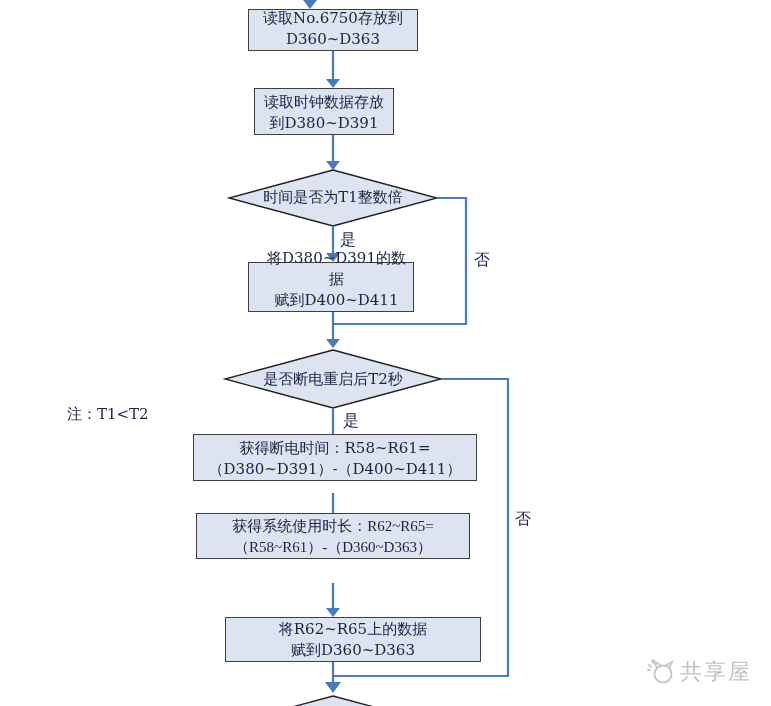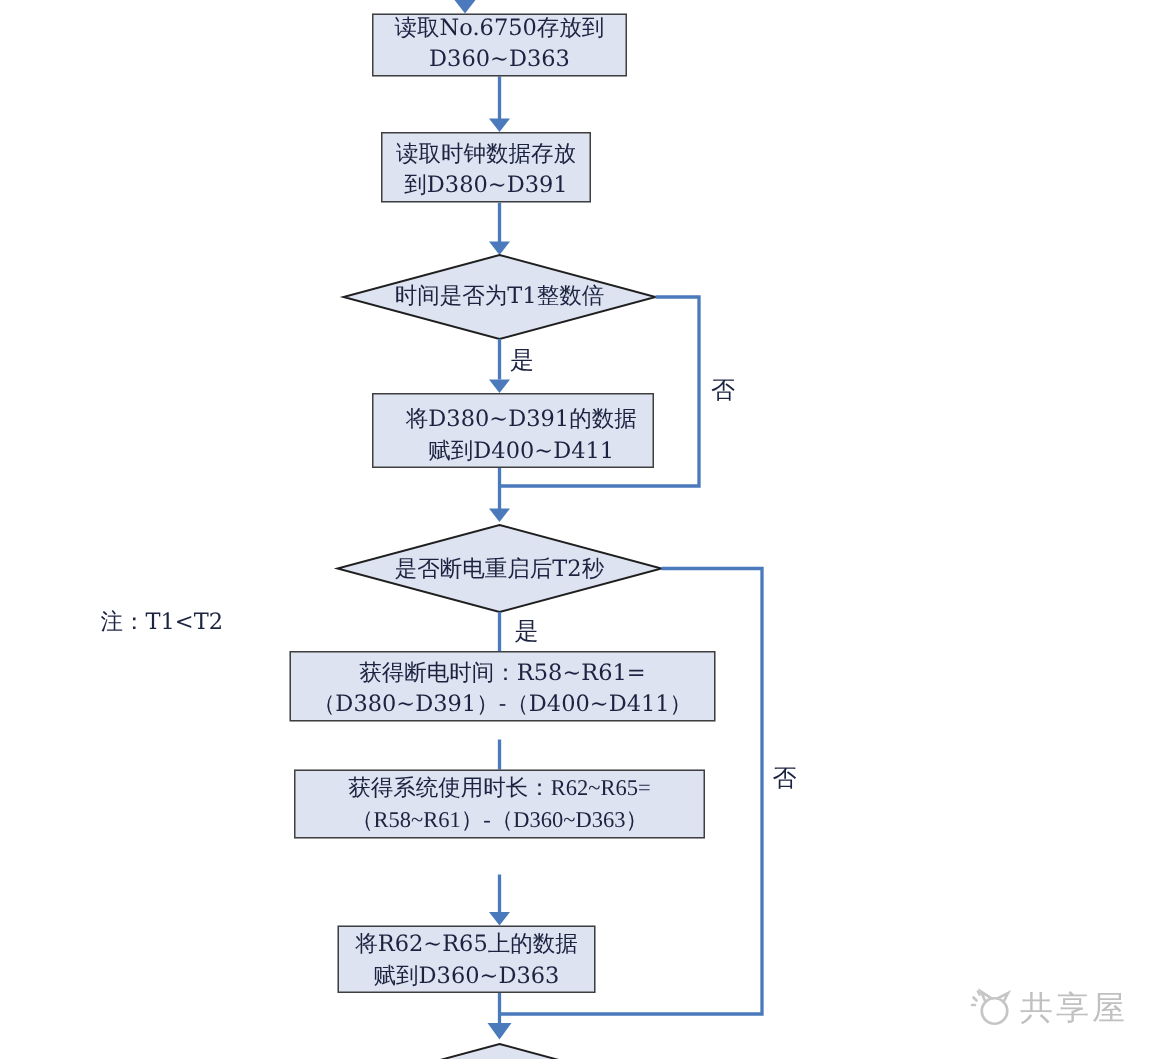--- a/index.html
+++ b/index.html
@@ -112,36 +112,36 @@
   <div class="box" style="left:248px;top:9px;width:170px;height:42px;">
     <div>读取No.6750存放到</div>
     <div>D360~D363</div>
   </div>
 
   <div class="box" style="left:254px;top:88px;width:140px;height:47px;">
     <div>读取时钟数据存放</div>
     <div>到D380~D391</div>
   </div>
 
-  <div class="box" style="left:248px;top:262px;width:188px;height:50px;padding-left:11px;">
+  <div class="box" style="left:248px;top:262px;width:166px;height:50px;padding-left:11px;">
     <div>将D380~D391的数据</div>
     <div>赋到D400~D411</div>
   </div>
 
   <div class="box" style="left:193px;top:434px;width:284px;height:47px;">
     <div>获得断电时间：R58~R61=</div>
     <div>（D380~D391）-（D400~D411）</div>
   </div>
 
   <div class="box" style="left:196px;top:513px;width:274px;height:46px;font-family:Liberation Serif, serif;">
     <div>获得系统使用时长：R62~R65=</div>
     <div>（R58~R61）-（D360~D363）</div>
   </div>
 
-  <div class="box" style="left:225px;top:617px;width:172px;height:45px;">
+  <div class="box" style="left:225px;top:617px;width:256px;height:45px;">
     <div>将R62~R65上的数据</div>
     <div>赋到D360~D363</div>
   </div>
 
   <div class="dlabel" style="left:229px;top:188px;width:208px;">时间是否为T1整数倍</div>
   <div class="dlabel" style="left:225px;top:370px;width:216px;">是否断电重启后T2秒</div>
 
   <div class="branch" style="left:340px;top:230px;">是</div>
   <div class="branch" style="left:474px;top:250px;">否</div>
   <div class="branch" style="left:343px;top:411px;">是</div>

